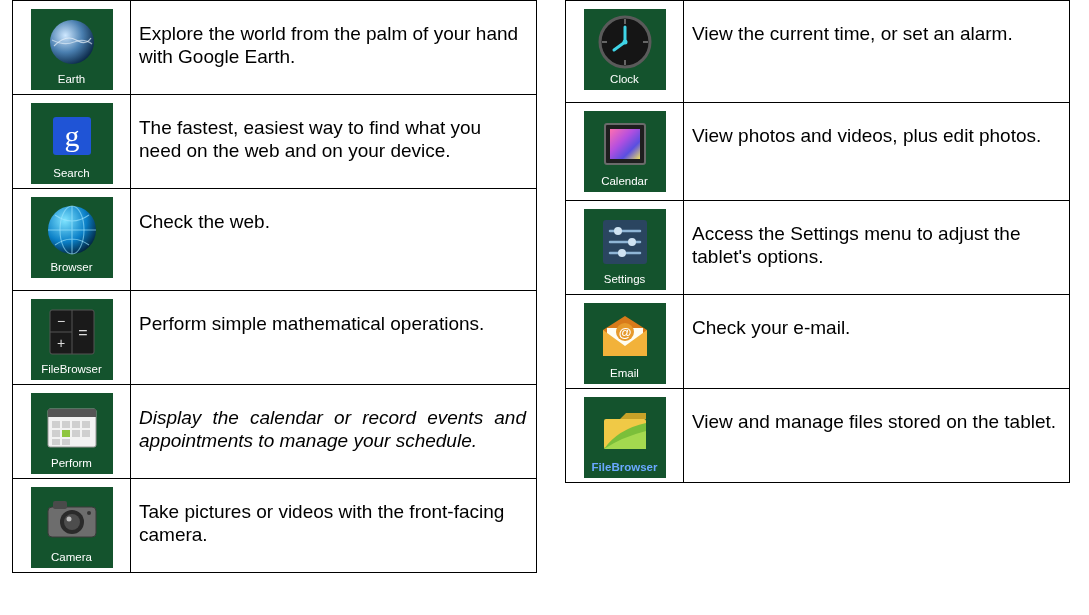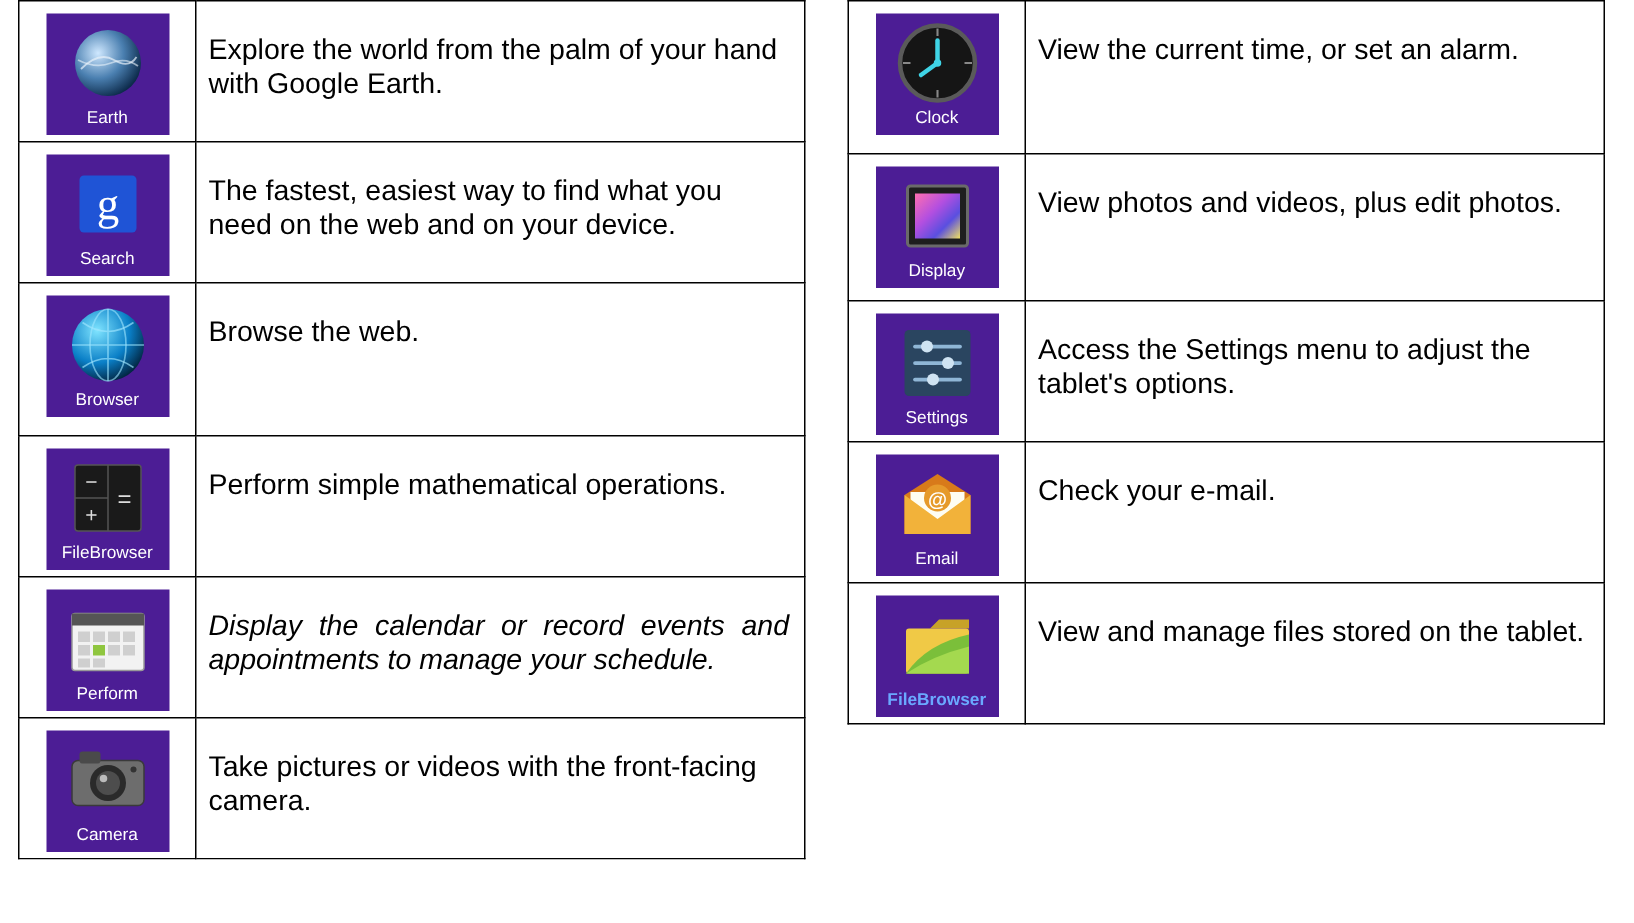--- a/index.html
+++ b/index.html
@@ -34,21 +34,21 @@
     line-height: 1.2;
     color: #000;
   }
   .justify { text-align: justify; font-style: italic; }
   .app-tile {
     display: inline-flex;
     flex-direction: column;
     align-items: center;
     justify-content: flex-start;
     width: 82px;
-    background: #4c1d95;
+    background: #14532d;
     color: #fff;
     font-size: 11px;
     padding: 5px 0 4px 0;
   }
   .app-tile .ic {
     width: 56px;
     height: 56px;
     display: flex;
     align-items: center;
     justify-content: center;
@@ -120,21 +120,21 @@
                     </radialGradient>
                   </defs>
           <circle cx="27" cy="27" r="24" fill="url(#bg)"></circle>
           <path d="M27 3 V51 M3 27 H51 M10 12 Q27 24 44 12 M10 42 Q27 30 44 42" stroke="#9fe6ff" stroke-width="1.1" fill="none" opacity="0.65"></path>
           <ellipse cx="27" cy="27" rx="12" ry="24" fill="none" stroke="#9fe6ff" stroke-width="1.1" opacity="0.6"></ellipse>
         </svg>
       </div>
       <span class="lbl">Browser</span>
     </div>
   </td>
-  <td class="desc-cell"><span>Browse the web.</span></td>
+  <td class="desc-cell"><span>Check the web.</span></td>
 </tr>
 <tr class="row-h-a">
   <td class="icon-cell">
     <div class="app-tile">
       <div class="ic">
         <svg width="50" height="50" viewBox="0 0 50 50">
           <rect x="3" y="3" width="44" height="44" rx="2" fill="#1a1a1a" stroke="#555"></rect>
           <line x1="25" y1="3" x2="25" y2="47" stroke="#555"></line>
           <line x1="3" y1="25" x2="25" y2="25" stroke="#555"></line>
           <text x="14" y="19" font-size="14" fill="#ddd" text-anchor="middle">−</text>
@@ -230,21 +230,21 @@
                     <linearGradient id="gg" x1="0" y1="0" x2="1" y2="1">
                       <stop offset="0%" stop-color="#ff6fb0"></stop>
                       <stop offset="40%" stop-color="#b34fe0"></stop>
                       <stop offset="70%" stop-color="#5a4fe0"></stop>
                       <stop offset="100%" stop-color="#f0e060"></stop>
                     </linearGradient>
                   </defs>
           <rect x="11" y="11" width="30" height="30" fill="url(#gg)"></rect>
         </svg>
       </div>
-      <span class="lbl">Display</span>
+      <span class="lbl">Calendar</span>
     </div>
   </td>
   <td class="desc-cell"><span>View photos and videos, plus edit photos.</span></td>
 </tr>
 <tr class="row-h-a">
   <td class="icon-cell">
     <div class="app-tile">
       <div class="ic">
         <svg width="50" height="50" viewBox="0 0 50 50">
           <rect x="3" y="3" width="44" height="44" rx="3" fill="#2a4560"></rect>

